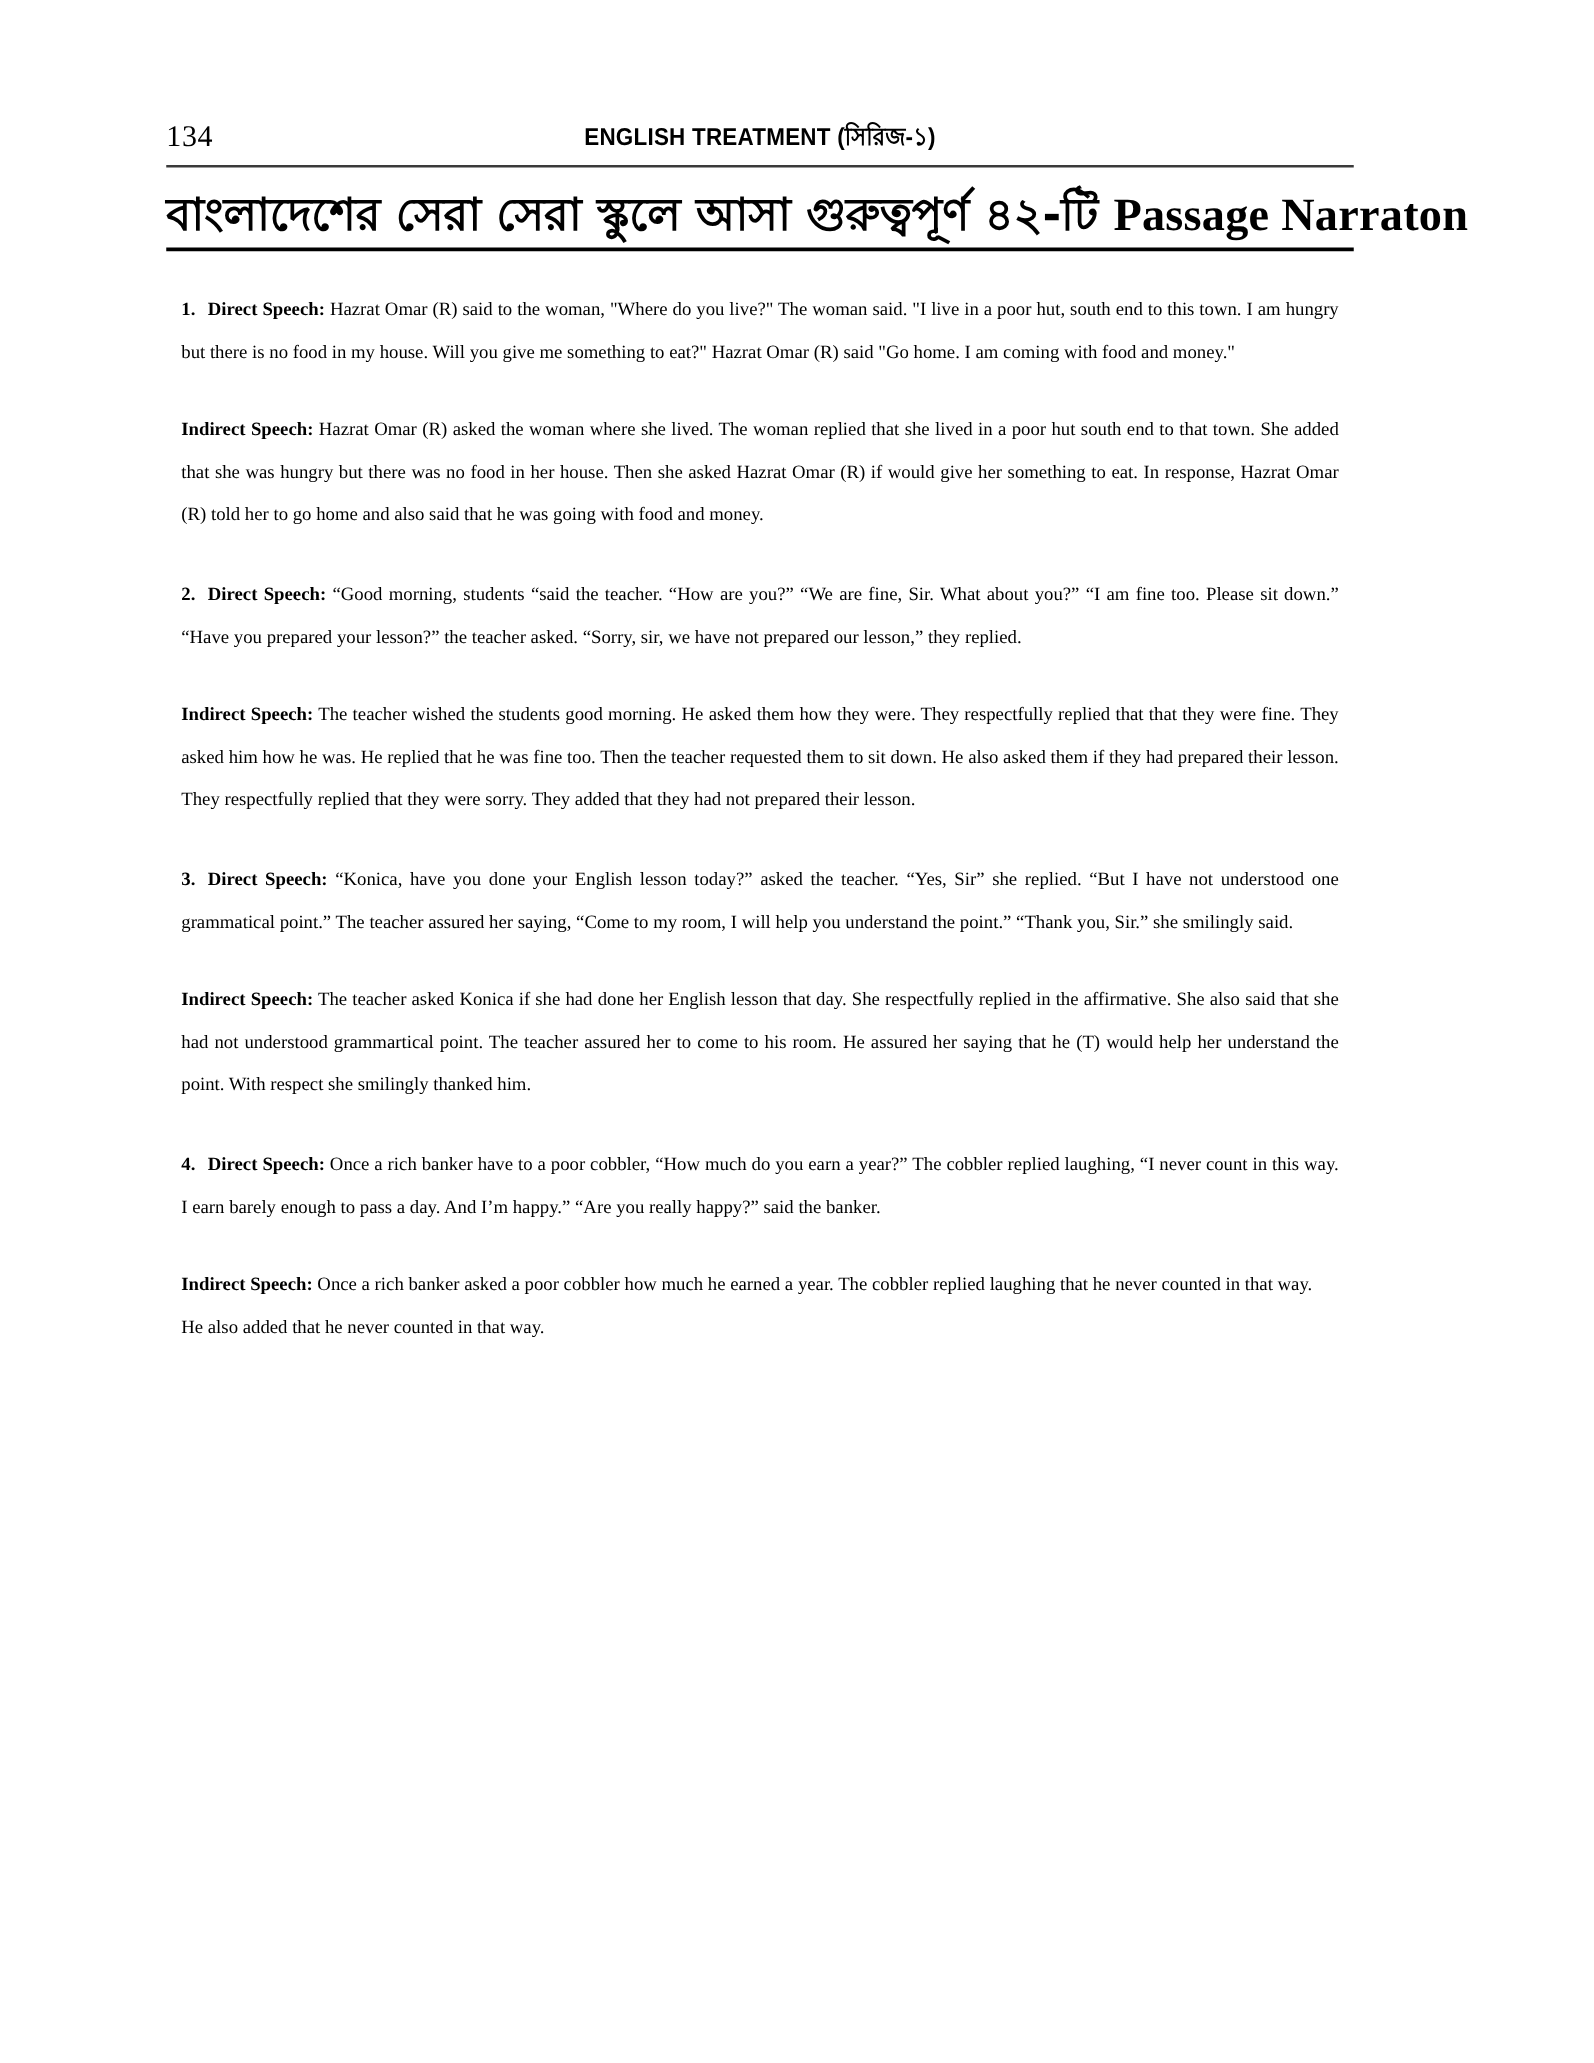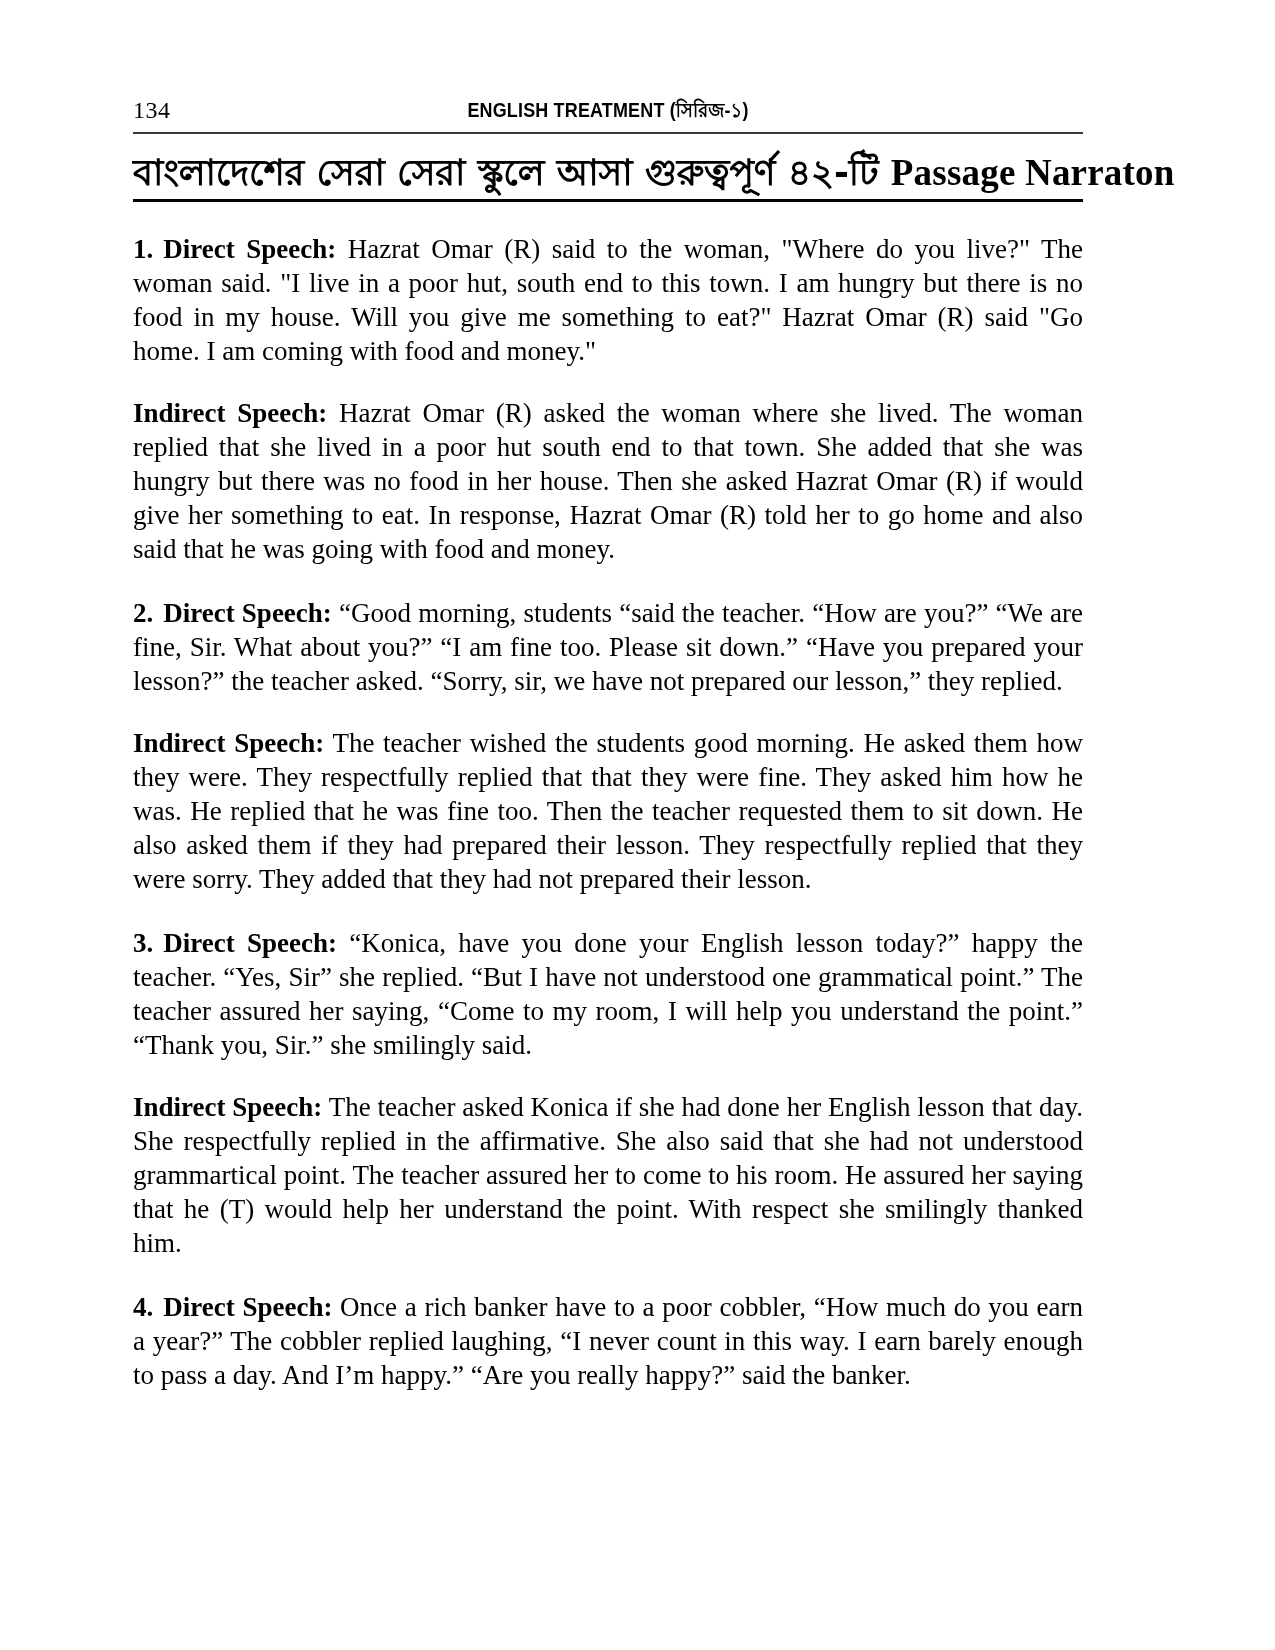--- a/index.html
+++ b/index.html
@@ -86,25 +86,25 @@
     font-weight: bold;
     letter-spacing: 0.2px;
     text-align: right;
   }
 
   
   .qa-block {
     margin-top: 30px;
   }
   .para {
-    font-size: 27px;
+    font-size: 15px;
     line-height: 34px;
     text-align: justify;
     text-justify: inter-word;
-    margin: 0;
+    margin: 12px;
     hyphens: none;
   }
   .para + .para {
     margin-top: 28px;
   }
   .para .num {
     font-weight: bold;
     margin-right: 10px;
   }
   .para .lead {
@@ -150,31 +150,35 @@
       </p>
       <p class="para">
         <span class="lead">Indirect Speech:</span>
         <span>The teacher wished the students good morning. He asked them how they were. They respectfully replied that that they were fine. They asked him how he was. He replied that he was fine too. Then the teacher requested them to sit down. He also asked them if they had prepared their lesson. They respectfully replied that they were sorry. They added that they had not prepared their lesson.</span>
       </p>
     </div>
 
     <div class="qa-block">
       <p class="para">
         <span class="num">3.</span><span class="lead">Direct Speech:</span>
-        <span>“Konica, have you done your English lesson today?” happy the teacher.</span>
+        <span>“Konica, have you done your English lesson today?” asked the teacher.</span>
         <span>“Yes, Sir” she replied. “But I have not understood one grammatical point.” The teacher assured her saying, “Come to my room, I will help you understand the point.” “Thank you, Sir.” she smilingly said.</span>
       </p>
       <p class="para">
         <span class="lead">Indirect Speech:</span>
         <span>The teacher asked Konica if she had done her English lesson that day. She respectfully replied in the affirmative. She also said that she had not understood grammartical point. The teacher assured her to come to his room. He assured her saying that he (T) would help her understand the point. With respect she smilingly thanked him.</span>
       </p>
     </div>
 
     <div class="qa-block">
       <p class="para">
         <span class="num">4.</span><span class="lead">Direct Speech:</span>
         <span>Once a rich banker have to a poor cobbler, “How much do you earn a</span>
         <span>year?” The cobbler replied laughing, “I never count in this way. I earn barely enough to pass a day. And I’m happy.” “Are you really happy?” said the banker.</span>
       </p>
+      <p class="para tight">
+        <span class="lead">Indirect Speech:</span>
+        <span>Once a rich banker asked a poor cobbler how much he earned a year. The cobbler replied laughing that he never counted in that way. He also added that he never counted in that way.</span>
+      </p>
     </div>
 
   </div>
 </div>
 
 </body></html>

